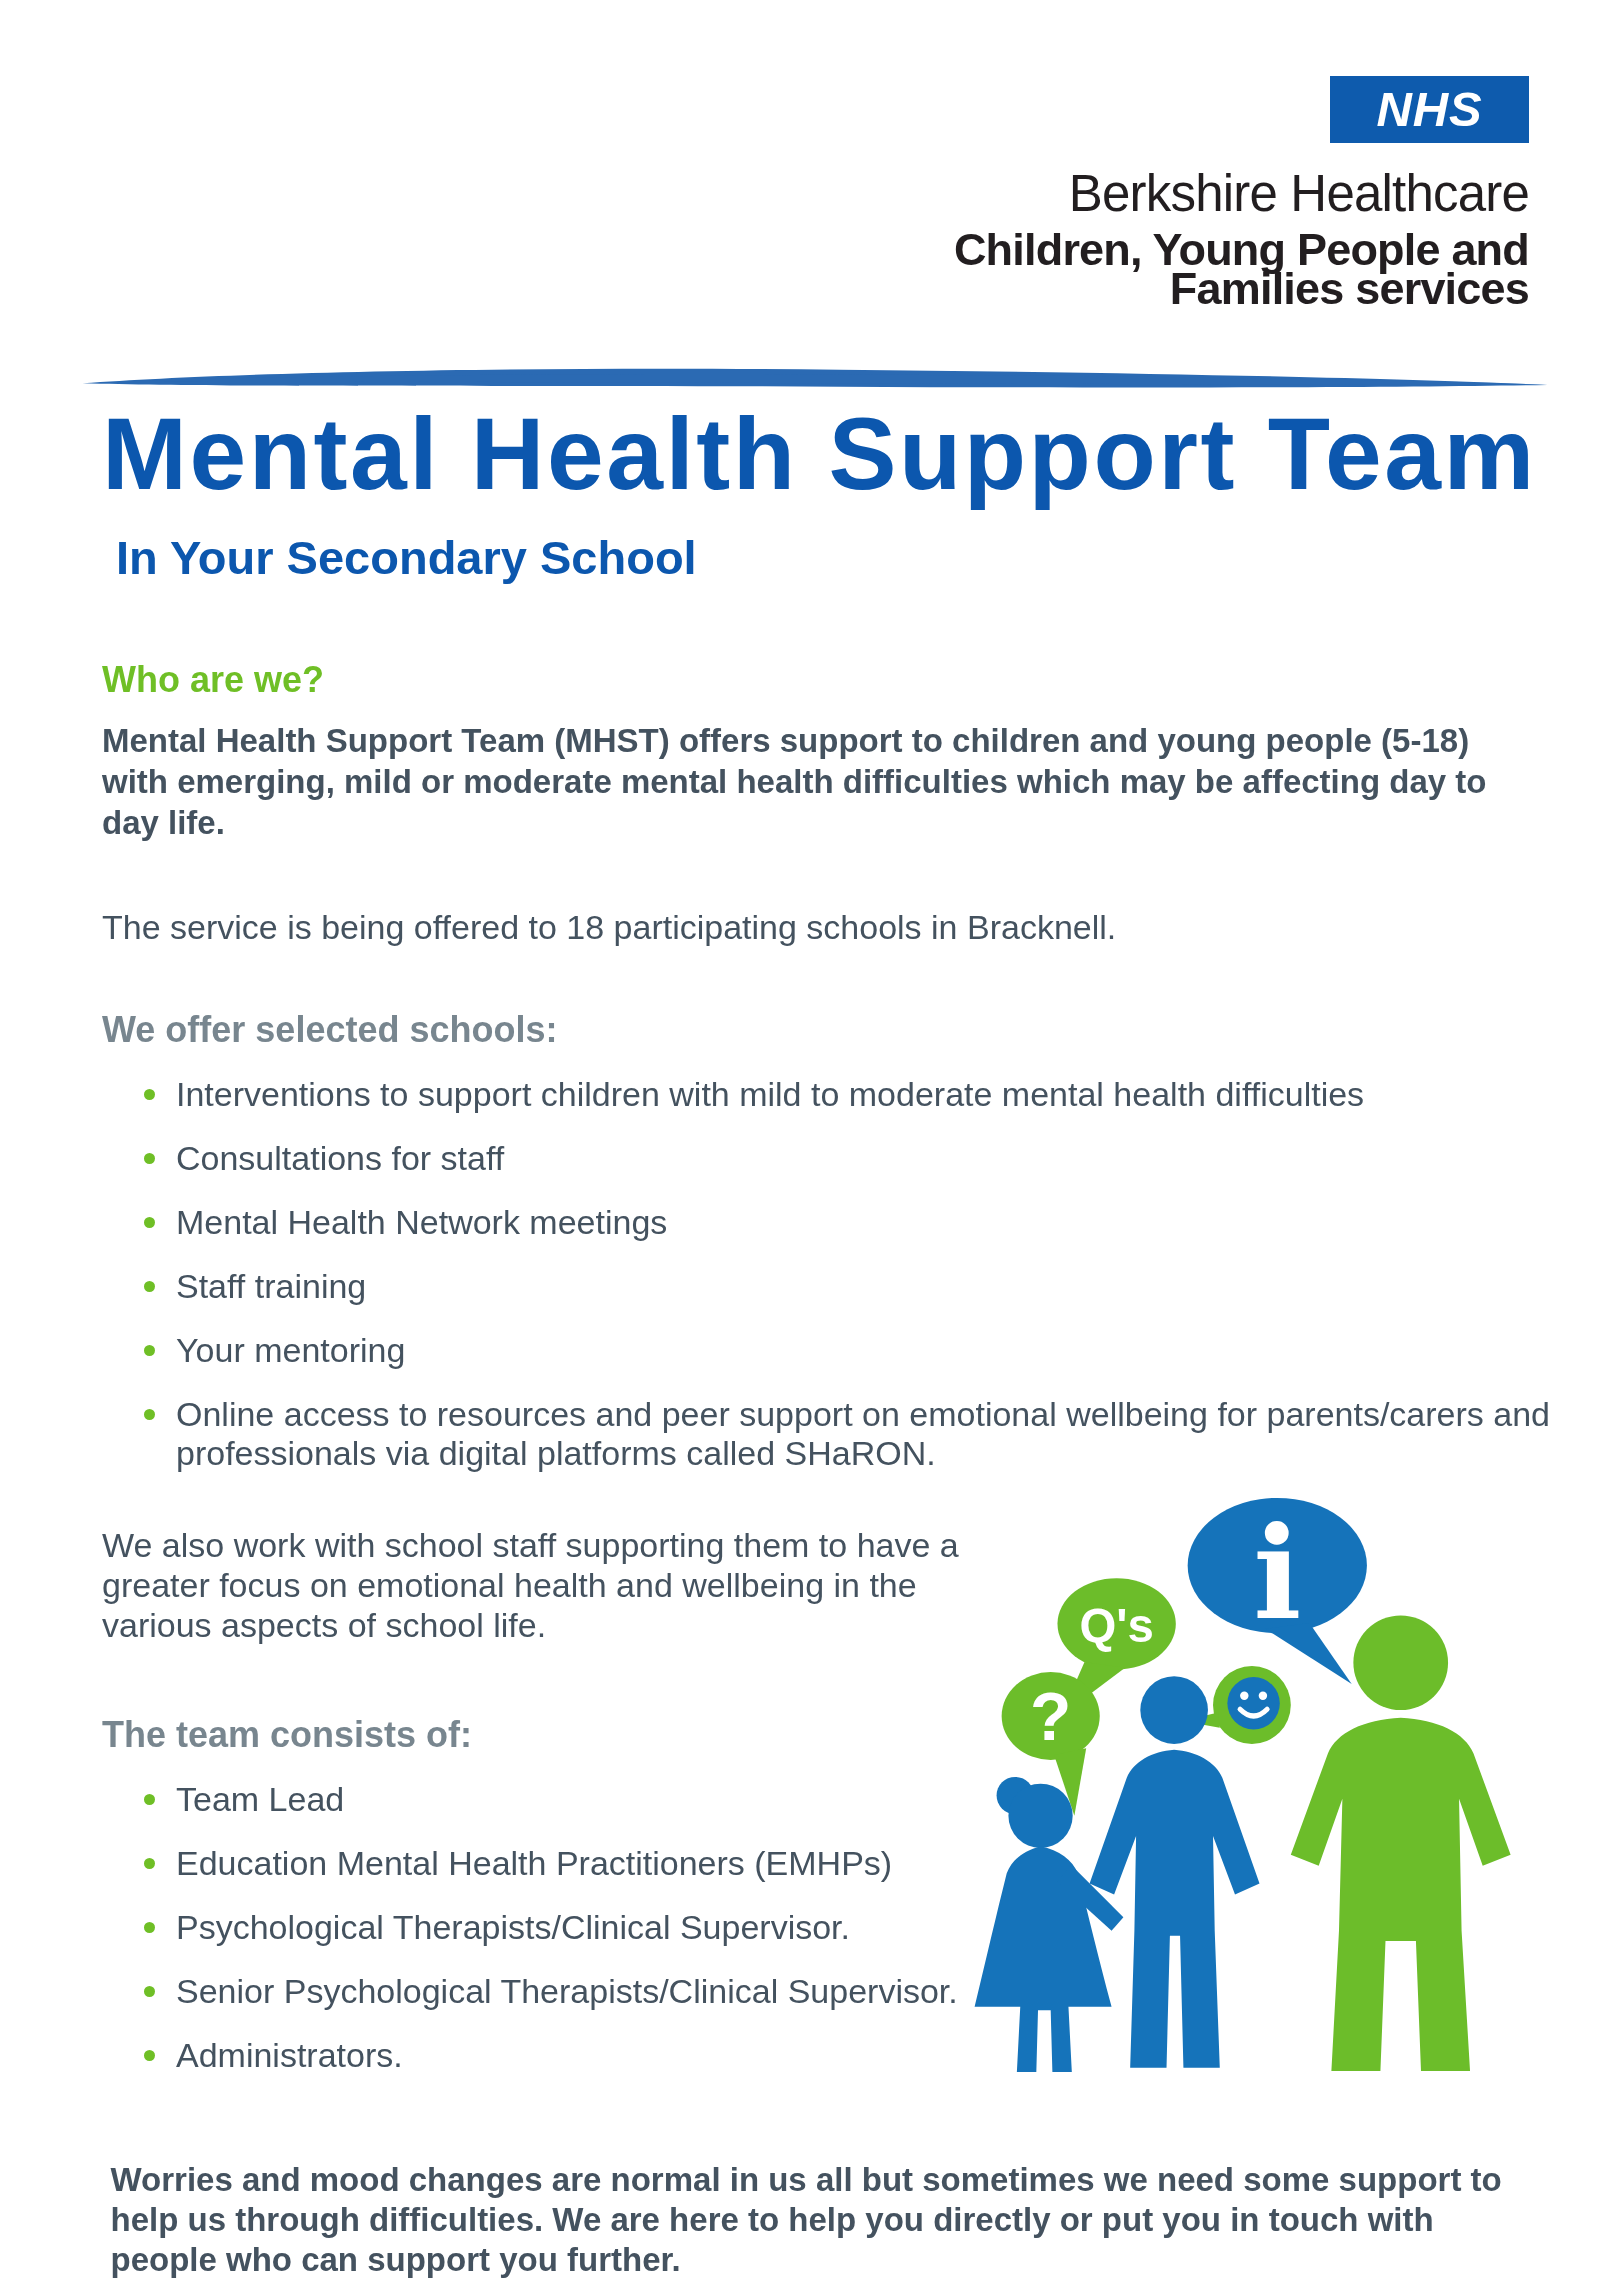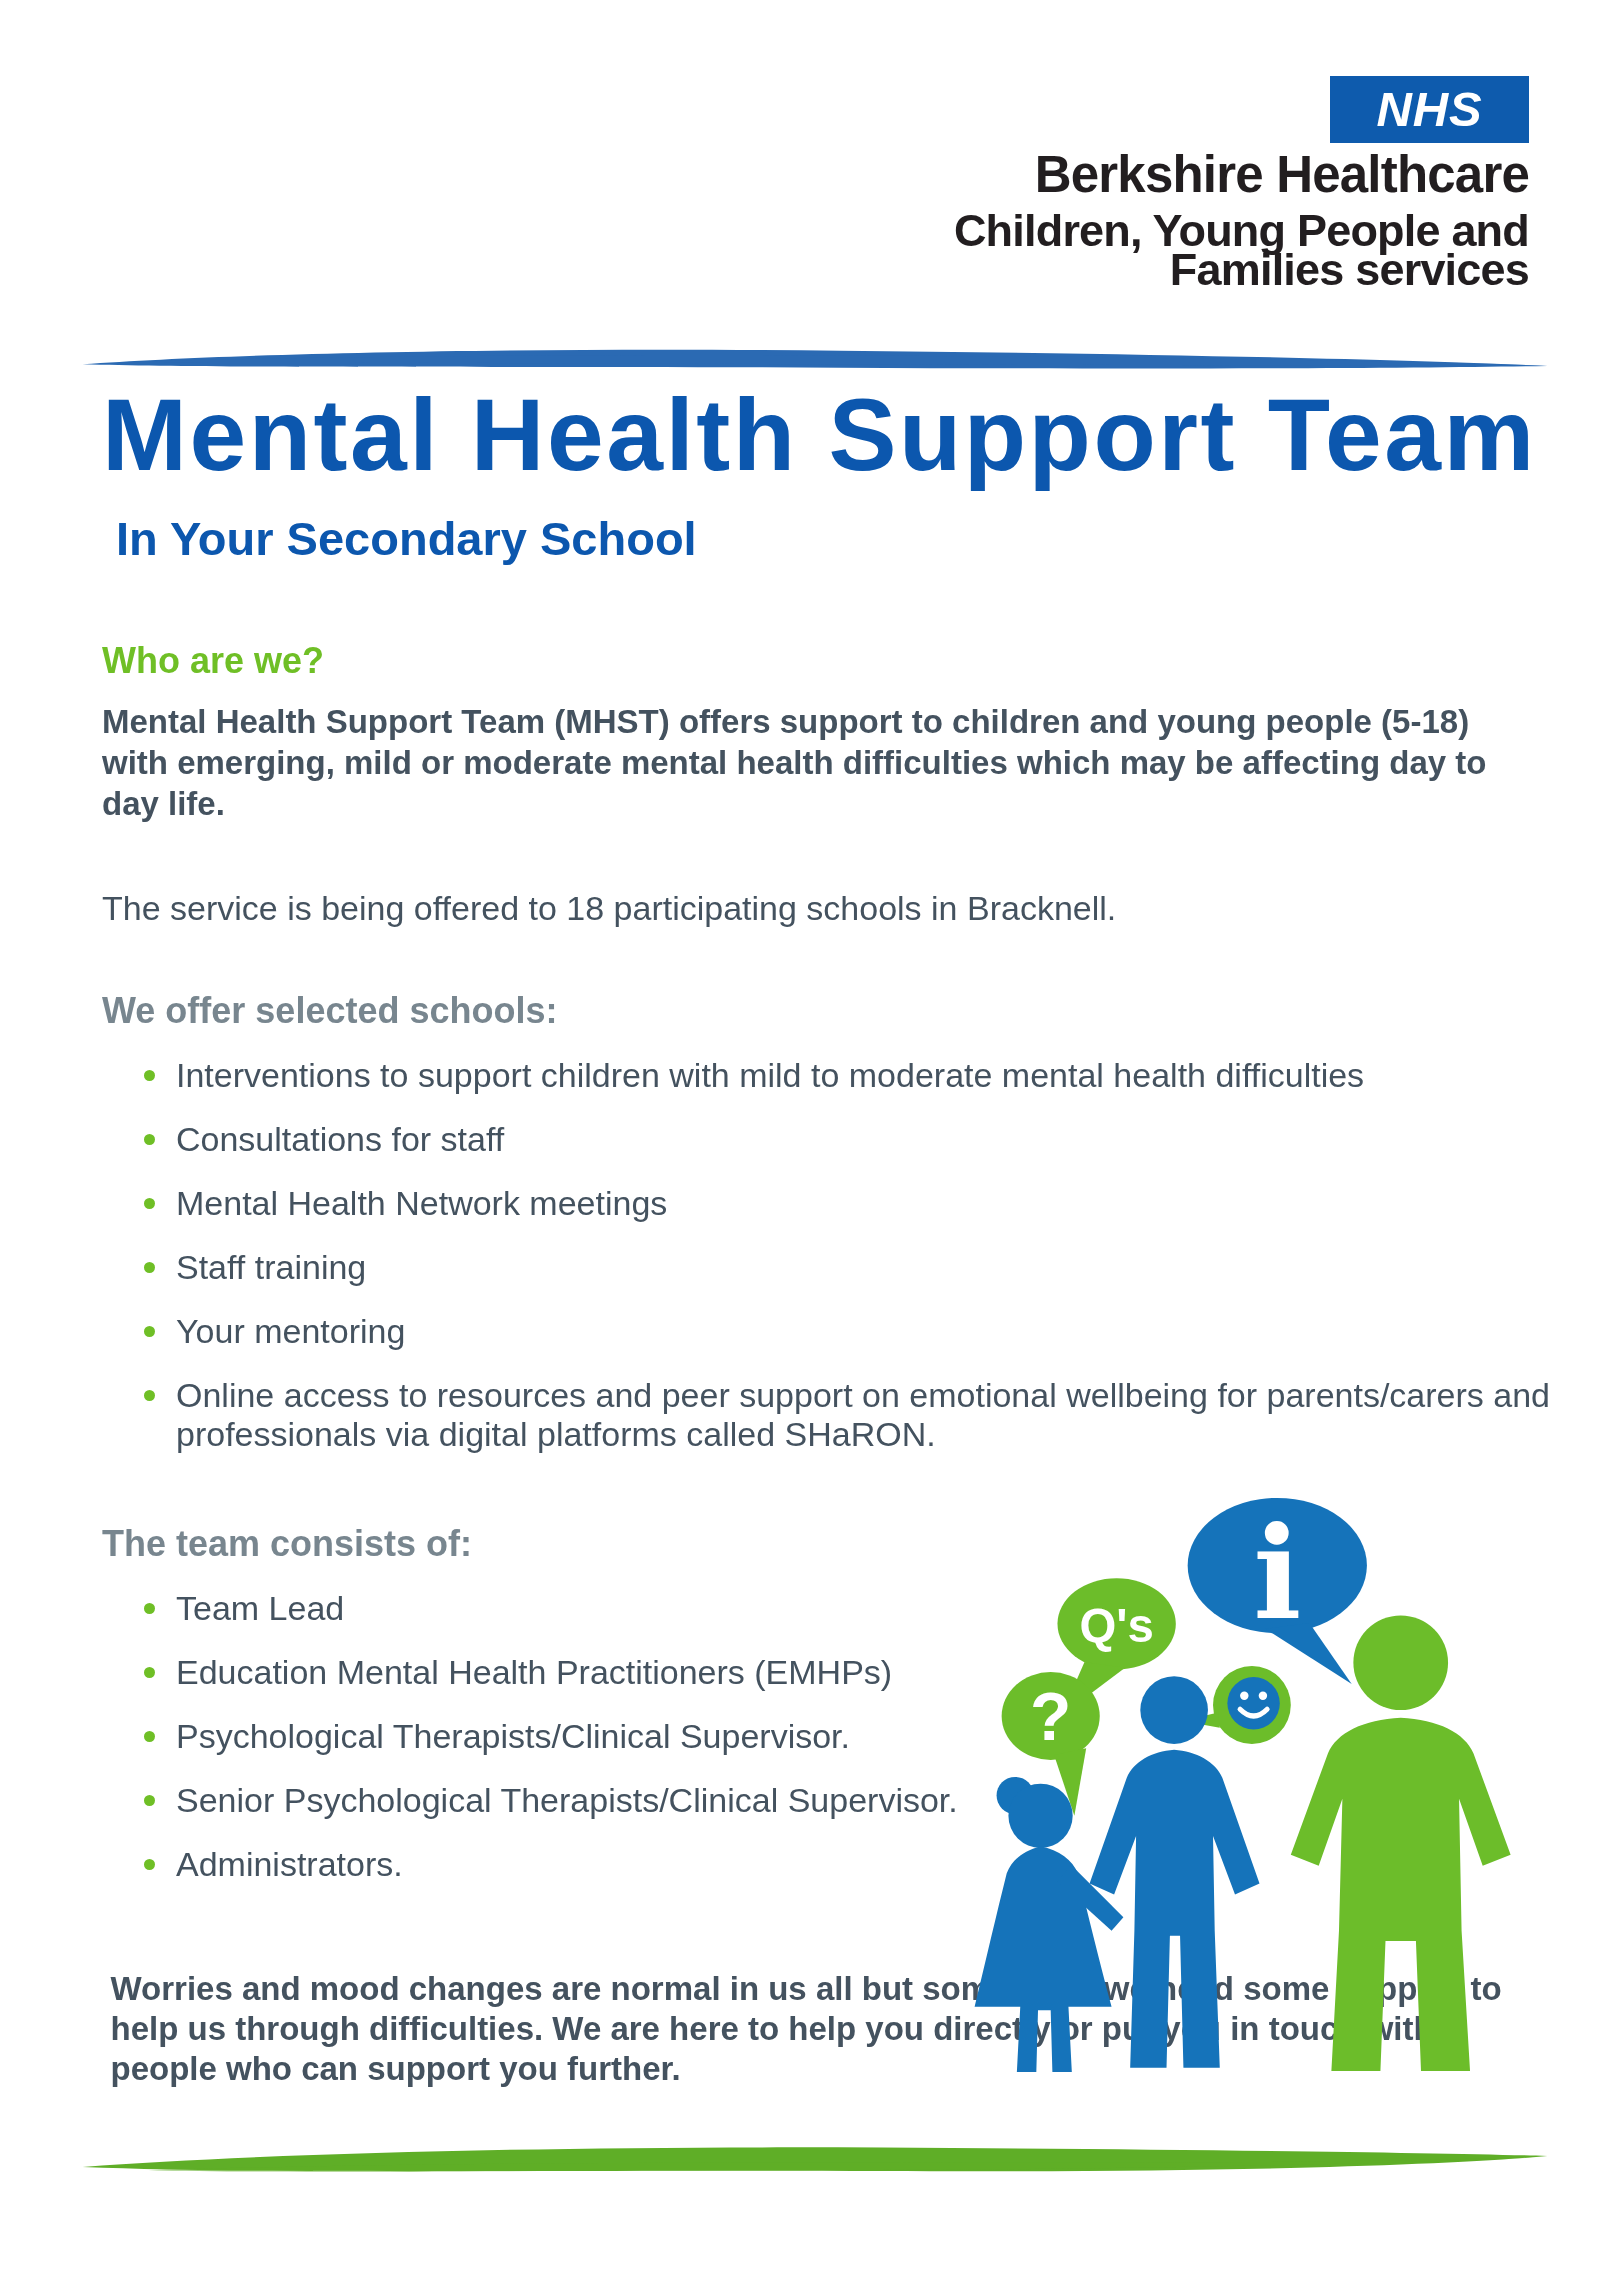--- a/index.html
+++ b/index.html
@@ -20,21 +20,21 @@
   
   .masthead{margin-top:76px;text-align:right}
   .nhs-box{
     display:inline-block;width:199px;height:67px;background:var(--nhs-blue,#0e5bad);
     text-align:center;line-height:67px;
   }
   .nhs-box span{
     color:#fff;font-style:italic;font-weight:bold;font-size:49px;letter-spacing:0.8px;
   }
   .org-name{
-    margin-top:6px;font-size:51px;line-height:52px;font-weight:bold;
+    margin-top:25px;font-size:51px;line-height:52px;font-weight:normal;
     color:var(--text-black,#221e20);letter-spacing:-0.8px;text-align:right;
   }
   .svc-lines{margin-top:10.2px}
   .svc-line{
     font-size:45px;line-height:39px;font-weight:bold;
     color:var(--text-black,#221e20);letter-spacing:-0.8px;
   }
 
   
   .divider{display:block;position:relative}
@@ -148,20 +148,25 @@
     </li>
     <li>
       <span class="dot"></span>
       <span class="li-text">
         <span class="line">Online access to resources and peer support on emotional wellbeing for parents/carers and</span>
         <span class="line">professionals via digital platforms called SHaRON.</span>
       </span>
     </li>
   </ul>
 
+  <div class="para also">
+    <span class="line">We also work with school staff supporting them to have a</span>
+    <span class="line">greater focus on emotional health and wellbeing in the</span>
+    <span class="line">various aspects of school life.</span>
+  </div>
 
   <div class="gray-heading team">The team consists of:</div>
 
   <ul class="bullet-list team">
     <li>
       <span class="dot"></span>
       <span class="li-text">Team Lead</span>
     </li>
     <li>
       <span class="dot"></span>

